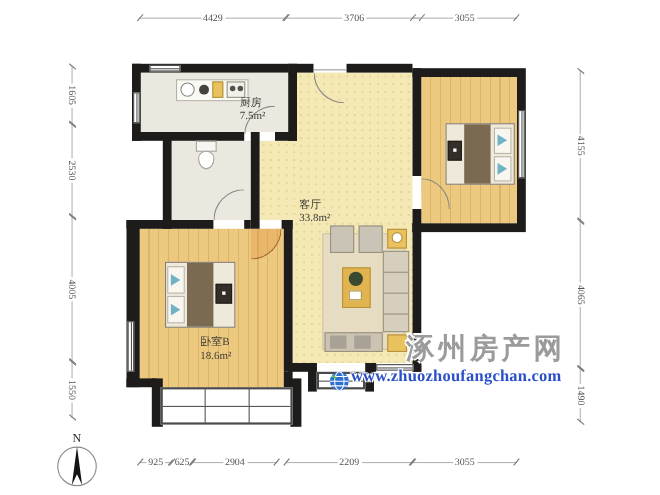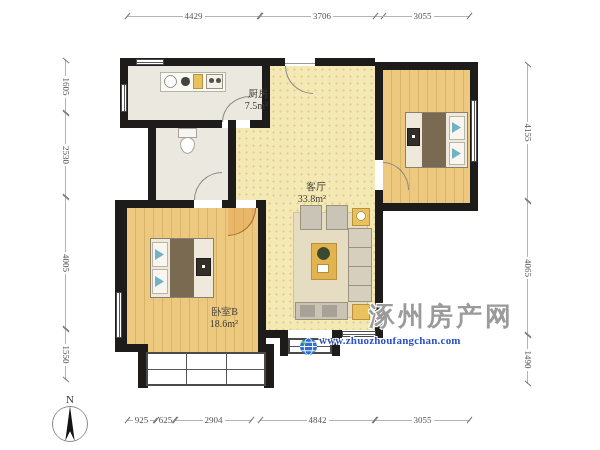--- a/index.html
+++ b/index.html
@@ -31,32 +31,32 @@
   .arc{position:absolute;border:1px solid #8a8a86;}
 
   
   .furn{position:absolute;border:1px solid #9a927c;background:#d8d1bf;}
   .yel{background:#e9c25e;border-color:#b8923c;}
   .dark{background:#332e28;border-color:#201c18;}
   .pillow{position:absolute;background:#f8f6ef;border:1px solid #b9b4a6;}
   .teal{position:absolute;background:#6fb3c4;clip-path:polygon(0 0,100% 50%,0 100%);}
 
   
-  .rlabel{position:absolute;text-align:right;font-size:10px;color:#3e3c36;line-height:1.2;}
+  .rlabel{position:absolute;text-align:left;font-size:10px;color:#3e3c36;line-height:1.2;}
   .rlabel span{display:block;white-space:nowrap;}
 
   
   .brand{position:absolute;left:220px;top:194px;font-size:47px;font-weight:700;
          letter-spacing:2px;line-height:1;}
   .brand .a{color:rgba(185,60,30,.55);}
   .brand .rest{color:rgba(70,70,70,.15);}
   .site{position:absolute;left:369px;top:299px;font-size:26px;font-weight:700;color:#9b9b9b;
         letter-spacing:3px;white-space:nowrap;
         text-shadow:0 0 2px #fff,1px 1px 0 #fff,-1px -1px 0 #fff,1px -1px 0 #fff,-1px 1px 0 #fff;}
-  .url{position:absolute;left:319px;top:334px;font-size:11px;font-weight:700;color:#2b50c8;
+  .url{position:absolute;left:319px;top:334px;font-size:15px;font-weight:700;color:#2b50c8;
        white-space:nowrap;letter-spacing:.2px;
        text-shadow:0 0 2px #fff,1px 1px 0 #fff,-1px -1px 0 #fff,1px -1px 0 #fff,-1px 1px 0 #fff;}
   .globe{position:absolute;left:299px;top:337px;}
 
   
   .compass{position:absolute;left:48px;top:393px;width:44px;height:56px;text-align:center;}
   .compass .n{font-size:11px;color:#333;line-height:12px;}
   .compass .ring{position:absolute;left:4px;top:13px;width:36px;height:36px;border:1px solid #8a8a8a;
                  border-radius:50%;}
   .compass .needle{position:absolute;left:13px;top:13px;width:18px;height:35px;background:#141414;
@@ -93,21 +93,21 @@
       <span>625</span>
       <i class="r"></i>
     </div>
   <div class="dim" style="left:175px;top:414px;width:77px">
       <i class="l"></i>
       <span>2904</span>
       <i class="r"></i>
     </div>
   <div class="dim" style="left:260px;top:414px;width:115px">
       <i class="l"></i>
-      <span>4842</span>
+      <span>2209</span>
       <i class="r"></i>
     </div>
   <div class="dim" style="left:375px;top:414px;width:95px">
       <i class="l"></i>
       <span>3055</span>
       <i class="r"></i>
     </div>
 
   <div class="dim v" style="left:72px;top:60px;width:53px">
       <i class="l"></i>

